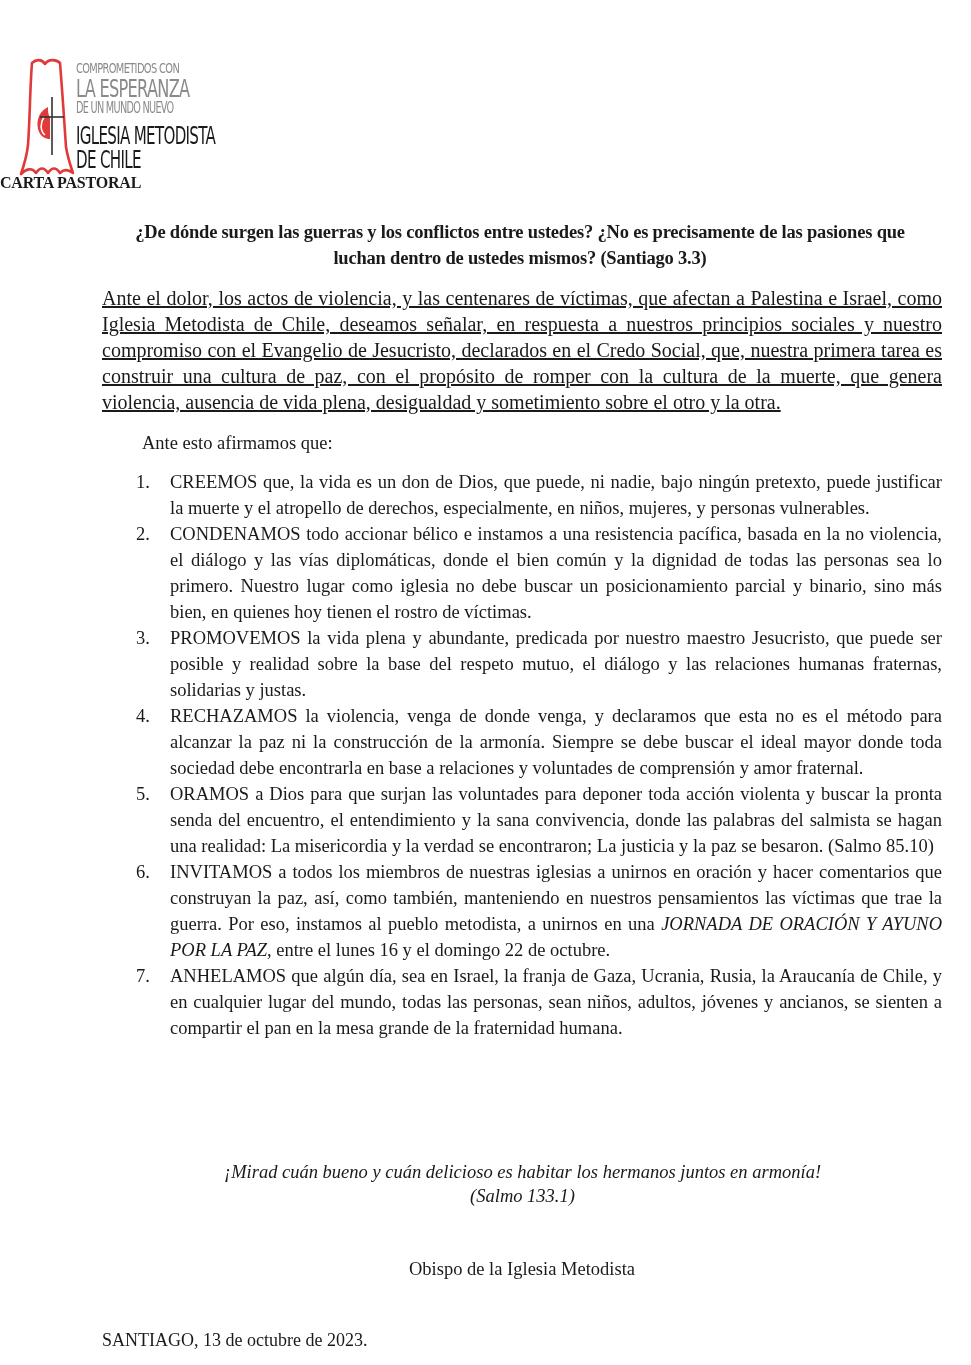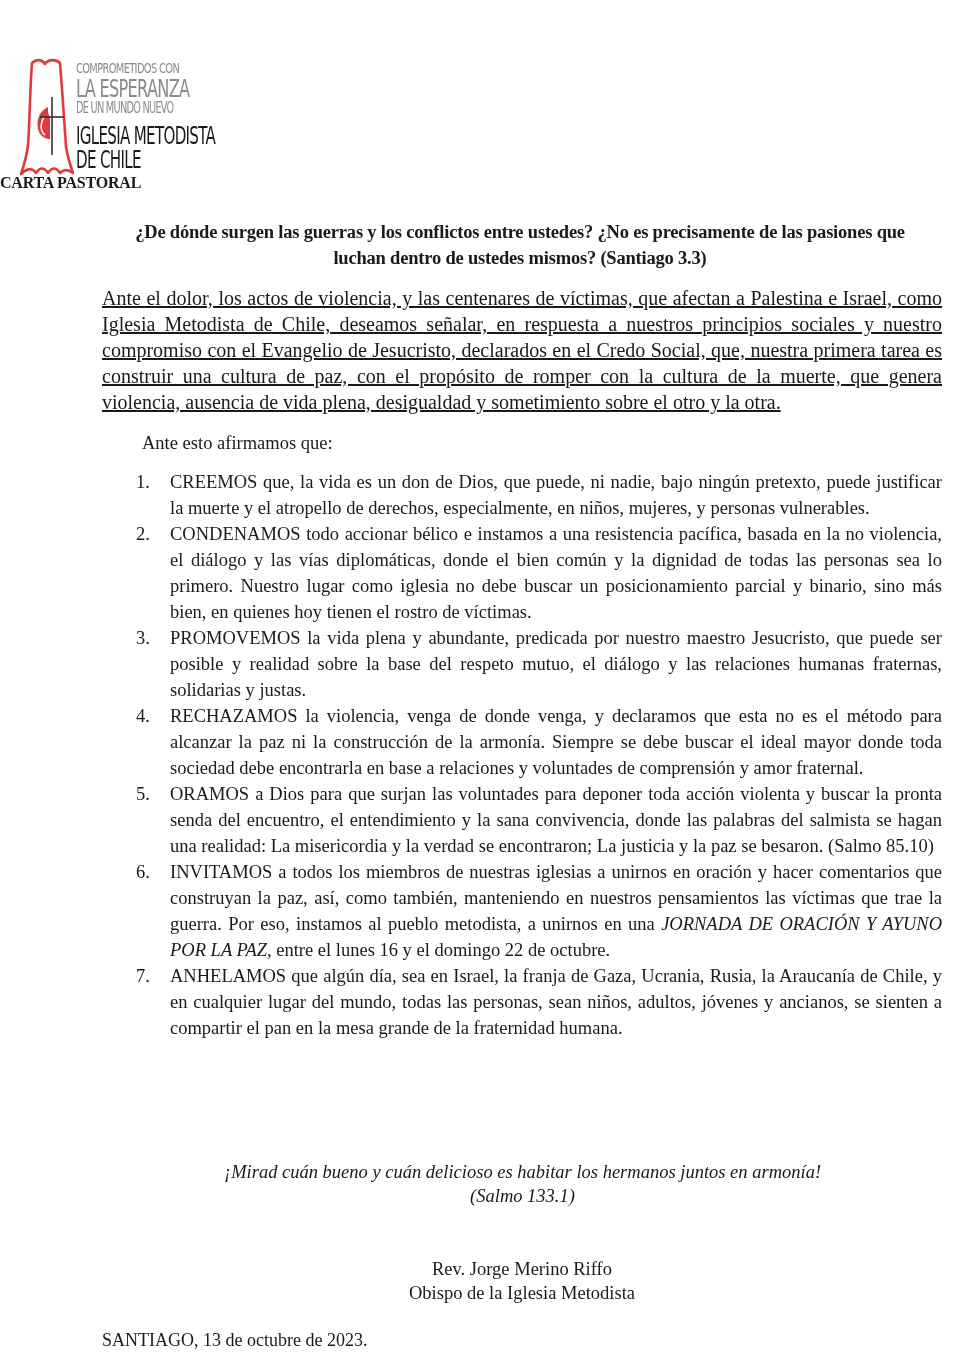--- a/index.html
+++ b/index.html
@@ -227,17 +227,16 @@
     <span>ANHELAMOS que algún día, sea en Israel, la franja de Gaza, Ucrania, Rusia, la Araucanía de Chile, y en cualquier lugar del mundo, todas las personas, sean niños, adultos, jóvenes y ancianos, se sienten a compartir el pan en la mesa grande de la fraternidad humana.</span>
   </li>
 </ol>
 
 <div class="closing">
   <div>¡Mirad cuán bueno y cuán delicioso es habitar los hermanos juntos en armonía!</div>
   <div>(Salmo 133.1)</div>
 </div>
 
 <div class="signature">
-  <div>Rev. Jorge Merino Riffo</div>
   <div>Obispo de la Iglesia Metodista</div>
 </div>
 
 <div class="place-date">SANTIAGO, 13 de octubre de 2023.</div>
 
 </body></html>

